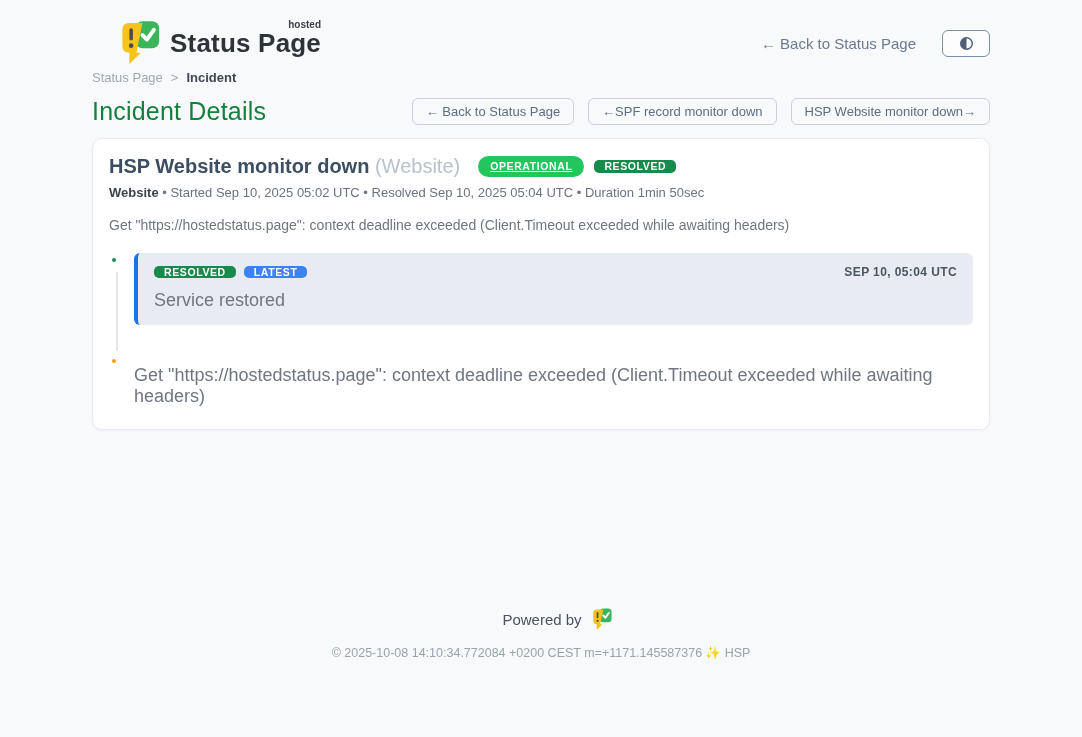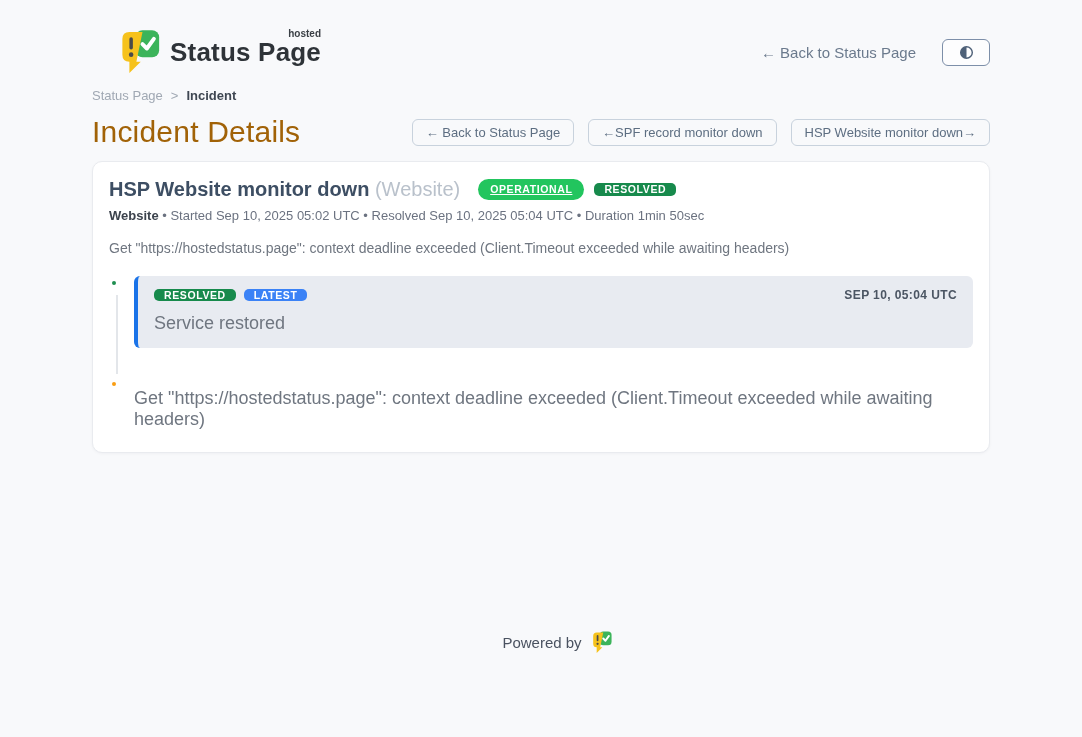--- a/index.html
+++ b/index.html
@@ -3,21 +3,21 @@
 <meta charset="utf-8">
 <style>
   * { margin:0; padding:0; box-sizing:border-box; }
   html,body { width:1082px; height:737px; }
   body {
     background:#f8f9fb;
     font-family:"Liberation Sans", sans-serif;
     color:#4a5568;
     overflow:hidden;
   }
-  .container { width:898px; margin:13px auto; }
+  .container { width:898px; margin:4px auto; }
 
   
   header { padding-top:16px; }
   .header-inner { display:flex; align-items:center; justify-content:space-between; height:46px; }
   .logo { display:flex; align-items:center; gap:10px; text-decoration:none; cursor:pointer; margin-left:26px; }
   .logo-text-wrap { position:relative; display:inline-block; }
   .logo-text { font-size:26px; font-weight:800; color:#2e3338; letter-spacing:0.2px; }
   .logo-sup { position:absolute; top:-9px; right:0; font-size:10px; font-weight:600; color:#3a3f45; }
   .header-right { display:flex; align-items:center; gap:26px; }
   .back-link { font-size:15px; color:#6b7a8d; text-decoration:none; cursor:pointer; }
@@ -25,21 +25,21 @@
     width:48px; height:27px; border:1px solid #7d8fa9; border-radius:6px;
     background:#fdfdfe; display:flex; align-items:center; justify-content:center; cursor:pointer;
   }
 
   
   main { margin-top:66px; }
   .breadcrumb { font-size:13px; color:#a0a8b3; display:flex; align-items:center; gap:8px; }
   .breadcrumb a { color:#a0a8b3; text-decoration:none; cursor:pointer; }
   .breadcrumb .current { color:#3f4752; font-weight:700; }
   .title-row { display:flex; align-items:center; justify-content:space-between; margin-top:12px; }
-  h1 { font-size:30px; font-weight:500; color:#a16207; letter-spacing:0.2px; }
+  h1 { font-size:25px; font-weight:500; color:#15803d; letter-spacing:0.2px; }
   .nav-buttons { display:flex; gap:14px; }
   .nav-buttons button {
     font-family:"Liberation Sans", sans-serif;
     font-size:13px; color:#5d6e82; background:transparent;
     border:1px solid #c8d2dd; border-radius:6px; padding:5px 13px; cursor:pointer; white-space:nowrap;
   }
 
   
   .card {
     margin-top:12px; background:#ffffff; border:1px solid #e9ebef; border-radius:10px;
@@ -185,13 +185,14 @@
   <div class="powered">
     <span>Powered by</span>
     <svg width="21" height="23" viewBox="0 0 48 52">
       <rect x="20" y="1" width="27" height="31" rx="8" fill="#3cb45a"></rect>
       <path d="M13 3 Q5 3 5 11 L5 29 Q5 37 13 37 L13 50 L26 37 L21 37 L28 3 Z" fill="#f6c21c"></path>
       <rect x="13" y="9" width="4" height="14" rx="2" fill="#4a4a4a"></rect>
       <circle cx="15" cy="29" r="2.6" fill="#4a4a4a"></circle>
       <path d="M28 17 L33 22 L41 11" fill="none" stroke="#ffffff" stroke-width="4.5" stroke-linecap="round" stroke-linejoin="round"></path>
     </svg>
   </div>
+  <p class="copyright">© 2025-10-08 14:10:34.772084 +0200 CEST m=+1171.145587376 ✨ HSP</p>
 </footer>
 
 </body></html>

